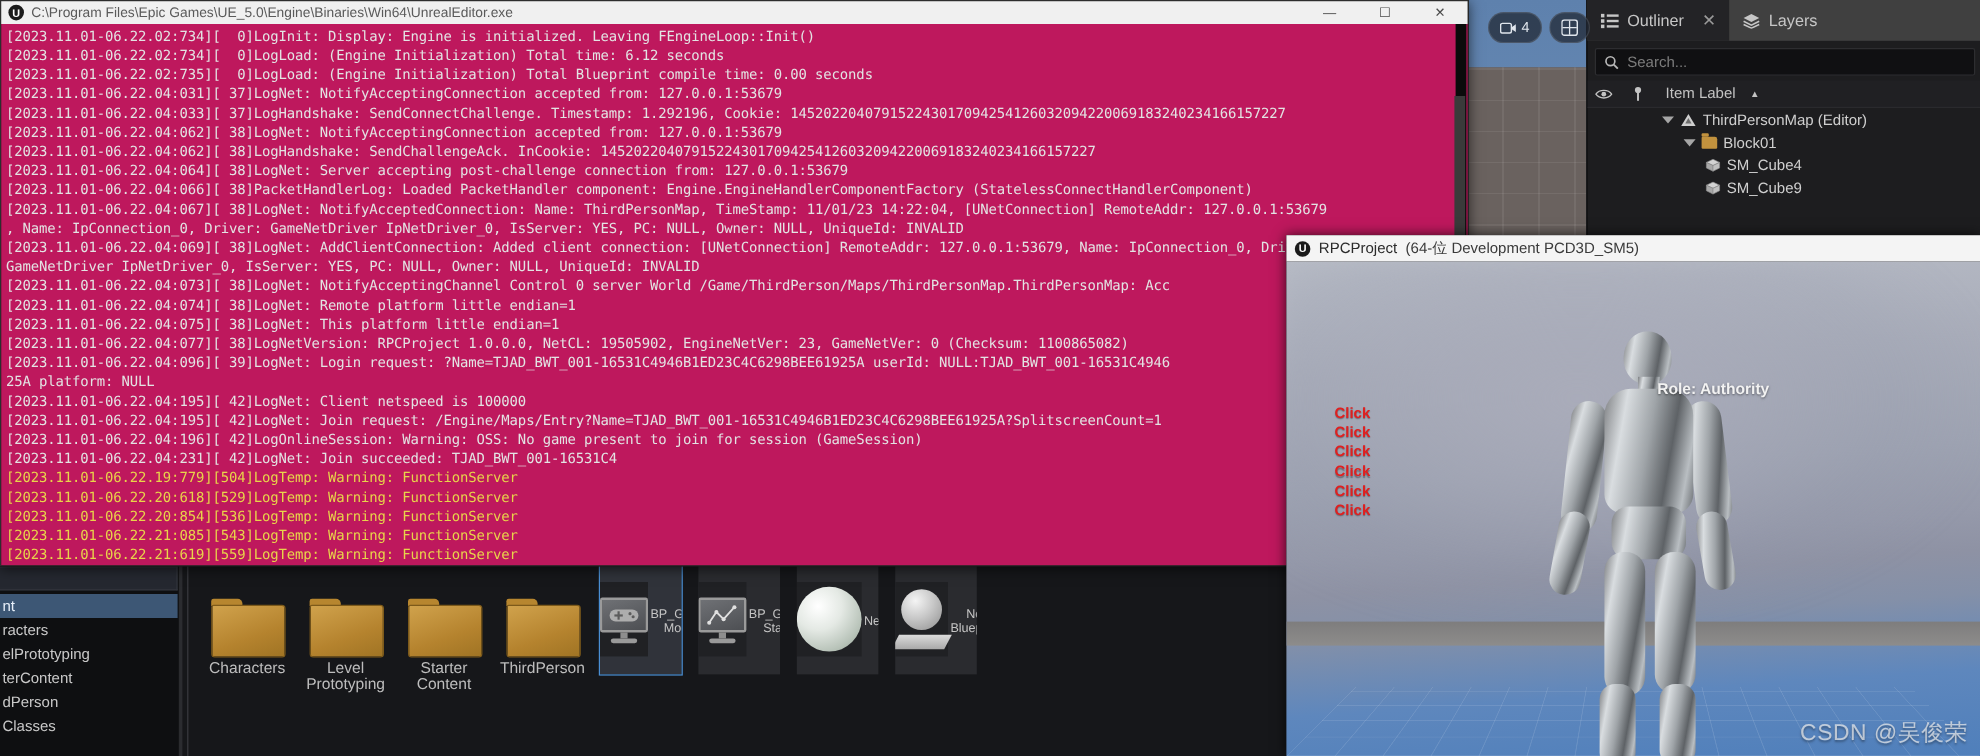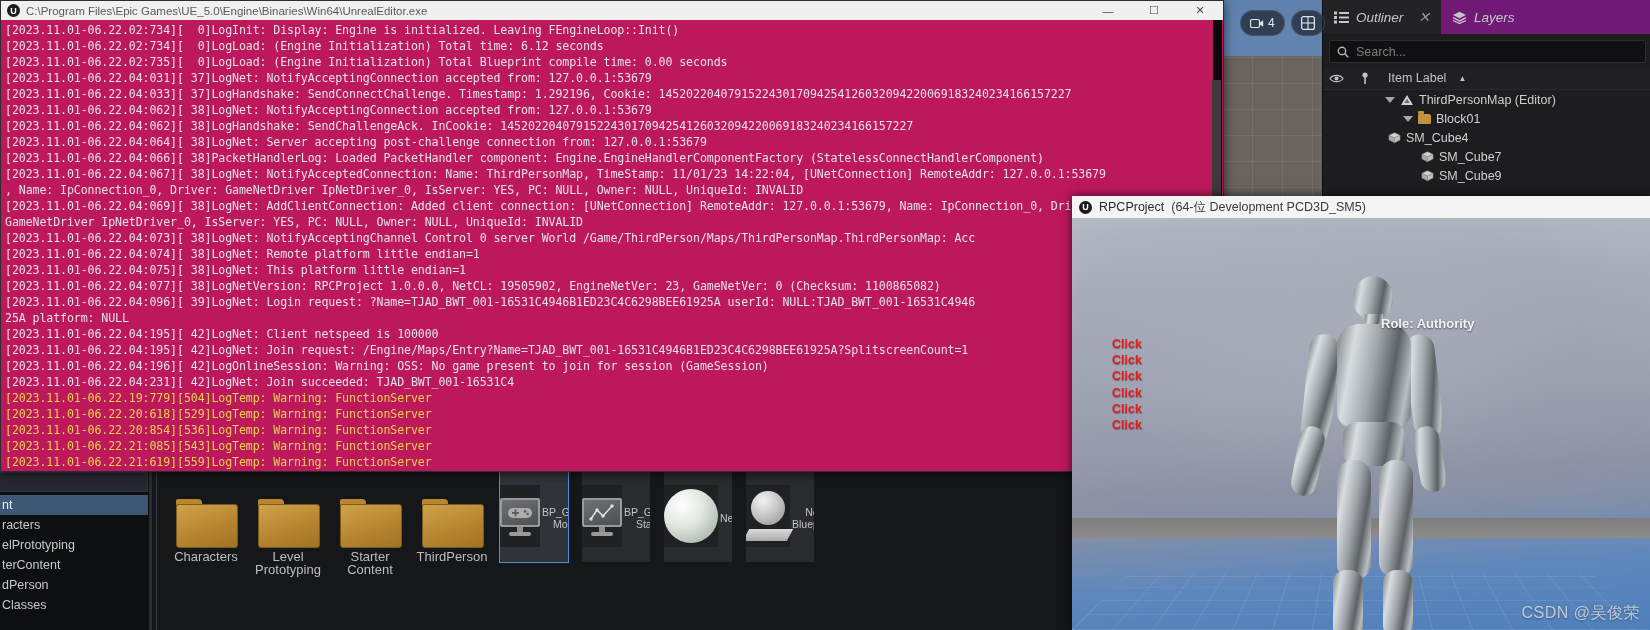--- a/index.html
+++ b/index.html
@@ -98,21 +98,21 @@
     height:26px; border-radius:13px; background:rgba(30,38,48,.72);
     display:flex; align-items:center; gap:4px; padding:0 9px;
     color:#dfe5ec; font-size:12px; border:1px solid rgba(255,255,255,.12);
   }
 
   
   .outliner {
     position:absolute; left:1322px; top:0; width:328px; height:630px;
     background:#1d1d1f; border-left:1px solid #0d0d0d;
   }
-  .ol-tabs { display:flex; height:34px; background:#701a75;font-style:italic; }
+  .ol-tabs { display:flex; height:34px; background:#404040; }
   .ol-tab { display:flex; align-items:center; gap:7px; padding:0 11px; height:34px;
             color:#c6c6c6; font-size:13.5px; }
   .ol-tab.active { background:#232326; }
   .ol-close { color:#9a9a9a; font-size:14px; margin-left:8px; }
   .ol-search {
     margin:6px 4px 4px 6px; height:23px; background:#101012; border:1px solid #2d2d30;
     display:flex; align-items:center; gap:7px; padding:0 7px; border-radius:2px;
   }
   .ol-search span.ph { color:#7c7c7c; font-size:12.5px; }
   .ol-head {
@@ -189,21 +189,21 @@
   }
   .clicks { position:absolute; left:40px; top:118px; }
   .click-txt { color:#e01f1f; font-size:12.5px; font-weight:bold; line-height:16.2px;
                text-shadow:0 1px 1px rgba(0,0,0,.35); }
   .role-txt {
     position:absolute; left:309px; top:98px; color:#f2f2f2; font-size:13px; font-weight:bold;
     text-shadow:0 1px 2px rgba(0,0,0,.5);
   }
   .watermark {
     position:absolute; right:10px; bottom:6px; color:rgba(235,235,235,.72);
-    font-size:16px; letter-spacing:.5px; text-shadow:0 1px 2px rgba(0,0,0,.35);
+    font-size:19px; letter-spacing:.5px; text-shadow:0 1px 2px rgba(0,0,0,.35);
   }
   
   .char { position:absolute; left:215px; top:58px; width:175px; height:356px; }
   .char-part { position:absolute; background:linear-gradient(100deg,#7d7f82 0%,#d9dde0 22%,#9fa4a8 48%,#5e6266 70%,#b9bec2 88%,#6a6e72 100%); }
   .head { left:66px; top:0px; width:40px; height:44px; border-radius:50% 50% 46% 46%; }
   .neck { left:78px; top:38px; width:18px; height:14px; }
   .torso { left:50px; top:48px; width:74px; height:104px; border-radius:22px 22px 16px 16px; }
   .hip { left:56px; top:146px; width:62px; height:44px; border-radius:14px; }
   .arm-l { left:18px; top:58px; width:30px; height:110px; border-radius:16px; transform:rotate(6deg); }
   .arm-r { left:122px; top:58px; width:30px; height:104px; border-radius:16px; transform:rotate(-7deg); }
@@ -294,35 +294,27 @@
             <path d="M7 1 L13 11 L1 11 Z" fill="#cfcfcf"></path>
             <path d="M7 4.4 L9.6 9 L4.4 9 Z" fill="#6d6d6d"></path>
           </svg>
           <span>ThirdPersonMap (Editor)</span>
         </div>
         <div class="ol-row" style="padding-left: 80px;">
           <span class="tri"></span>
           <span class="mini-folder"></span>
           <span>Block01</span>
         </div>
-        <div class="ol-row" style="padding-left: 65px;">
+        <div class="ol-row" style="padding-left: 98px;">
           <svg class="cube-ico" viewBox="0 0 14 13">
             <path d="M7 0.8 L13 3.6 L7 6.4 L1 3.6 Z" fill="#d3d3d3" stroke="#8b8b8b" stroke-width=".6"></path>
             <path d="M1 3.6 L1 8.6 L7 11.6 L7 6.4 Z" fill="#a8a8a8" stroke="#8b8b8b" stroke-width=".6"></path>
             <path d="M13 3.6 L13 8.6 L7 11.6 L7 6.4 Z" fill="#c0c0c0" stroke="#8b8b8b" stroke-width=".6"></path>
           </svg>
           <span>SM_Cube4</span>
-        </div>
-        <div class="ol-row" style="padding-left: 98px;">
-          <svg class="cube-ico" viewBox="0 0 14 13">
-            <path d="M7 0.8 L13 3.6 L7 6.4 L1 3.6 Z" fill="#d3d3d3" stroke="#8b8b8b" stroke-width=".6"></path>
-            <path d="M1 3.6 L1 8.6 L7 11.6 L7 6.4 Z" fill="#a8a8a8" stroke="#8b8b8b" stroke-width=".6"></path>
-            <path d="M13 3.6 L13 8.6 L7 11.6 L7 6.4 Z" fill="#c0c0c0" stroke="#8b8b8b" stroke-width=".6"></path>
-          </svg>
-          <span>SM_Cube7</span>
         </div>
         <div class="ol-row" style="padding-left: 98px;">
           <svg class="cube-ico" viewBox="0 0 14 13">
             <path d="M7 0.8 L13 3.6 L7 6.4 L1 3.6 Z" fill="#d3d3d3" stroke="#8b8b8b" stroke-width=".6"></path>
             <path d="M1 3.6 L1 8.6 L7 11.6 L7 6.4 Z" fill="#a8a8a8" stroke="#8b8b8b" stroke-width=".6"></path>
             <path d="M13 3.6 L13 8.6 L7 11.6 L7 6.4 Z" fill="#c0c0c0" stroke="#8b8b8b" stroke-width=".6"></path>
           </svg>
           <span>SM_Cube9</span>
         </div>
       </div>

